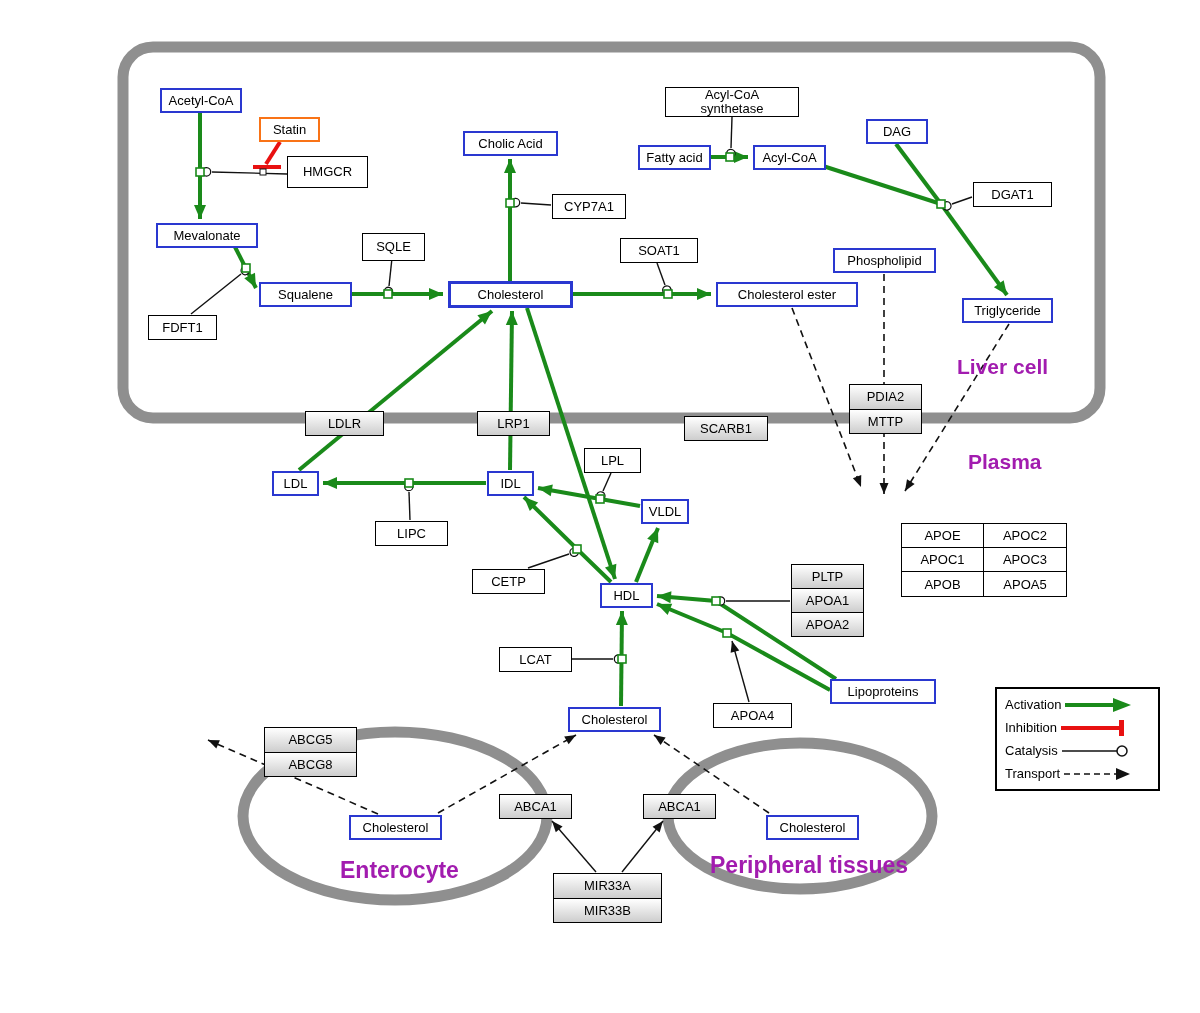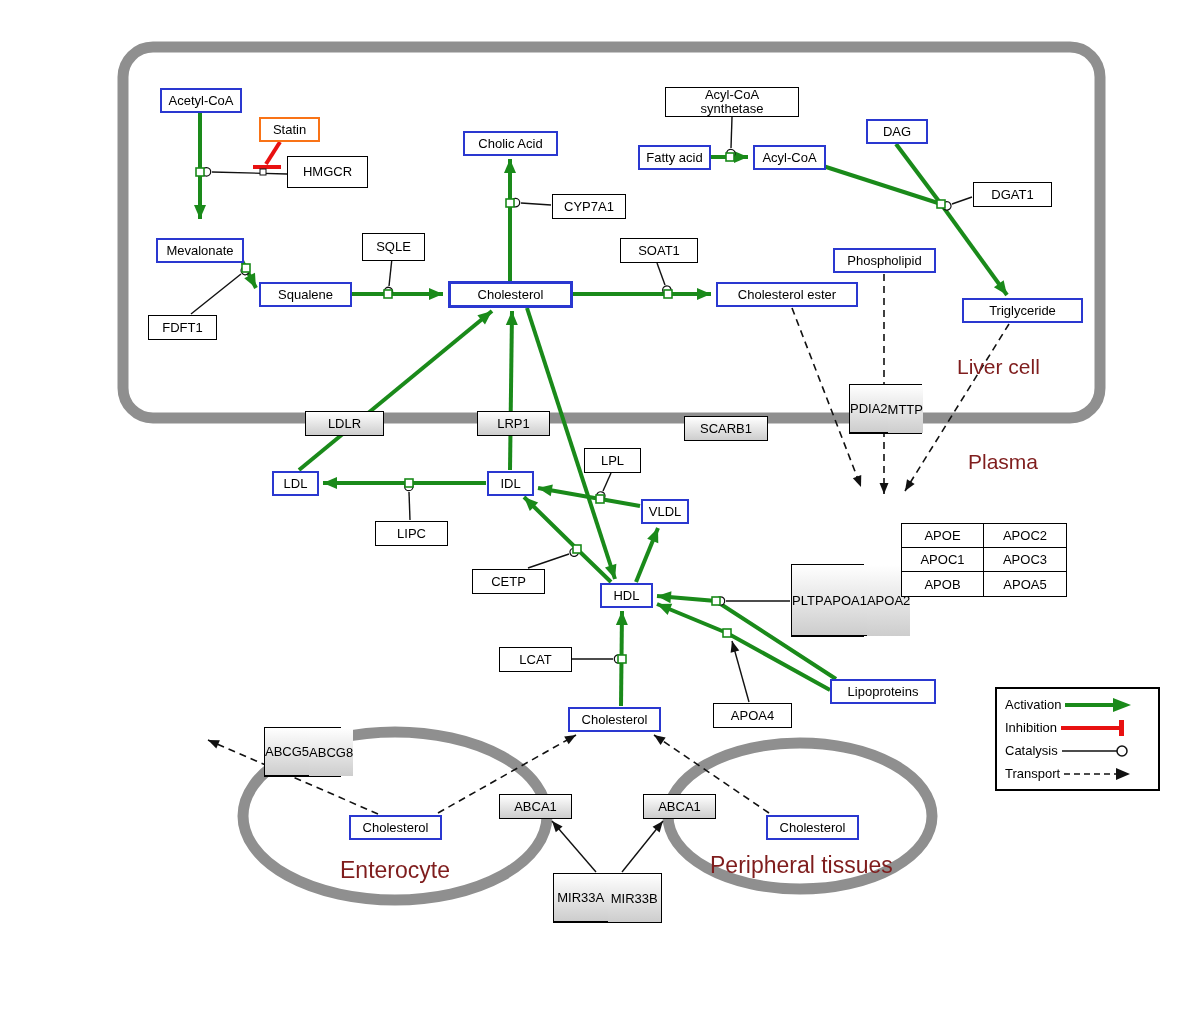--- a/index.html
+++ b/index.html
@@ -6,29 +6,29 @@
   html,body{background:#fff}
   body{width:1200px;height:1013px;position:relative;font-family:"Liberation Sans",sans-serif;overflow:hidden}
   svg.layer{position:absolute;left:0;top:0;z-index:1}
   .node{position:absolute;z-index:2;display:flex;align-items:center;justify-content:center;
         text-align:center;font-size:13px;line-height:14px;color:#000;background:#fff;
         border:1px solid #000;padding:0 2px}
   .metab{border:2px solid #2a38d0}
   .metab.thick{border-width:3px}
   .redbox{border:2px solid #f97316}
   .grad{background:linear-gradient(#ffffff,#cdcdcd)}
-  .stack{position:absolute;z-index:2;display:flex;flex-direction:row;border:1px solid #000;background:#fff}
+  .stack{position:absolute;z-index:2;display:flex;flex-direction:column;border:1px solid #000;background:#fff}
   .stack .cell{flex:1;display:flex;align-items:center;justify-content:center;font-size:13px;border-bottom:1px solid #000}
   .stack .cell:last-child{border-bottom:none}
   .stack.grad .cell{background:linear-gradient(#ffffff,#cdcdcd)}
   .apo{position:absolute;z-index:2;display:grid;grid-template-columns:82px 82px;grid-auto-rows:24px;border:1px solid #000;background:#fff}
   .apo .cell{display:flex;align-items:center;justify-content:center;font-size:13px;border-right:1px solid #000;border-bottom:1px solid #000}
   .apo .cell:nth-child(2n){border-right:none}
   .apo .cell:nth-last-child(-n+2){border-bottom:none}
-  .comp-label{position:absolute;z-index:3;color:#7f1d1d;font-weight:normal;font-size:21px;white-space:nowrap}
+  .comp-label{position:absolute;z-index:3;color:#a21caf;font-weight:bold;font-size:21px;white-space:nowrap}
   .comp-label.small{font-size:23px}
   #legend{position:absolute;left:995px;top:687px;width:165px;height:104px;z-index:2;
           border:2px solid #000;background:#fff;padding:4px 8px;display:flex;flex-direction:column;justify-content:space-around}
   .lrow{display:flex;align-items:center;justify-content:flex-start;height:23px;font-size:13px}
   .lrow .sym{flex:0 0 74px;display:flex;align-items:center}
 </style>
 </head>
 <body>
 
 <svg class="layer" width="1200" height="1013" viewBox="0 0 1200 1013">
@@ -119,39 +119,39 @@
     <rect x="618" y="655" width="8" height="8"></rect>
     <rect x="712" y="597" width="8" height="8"></rect>
     <rect x="723" y="629" width="8" height="8"></rect>
   </g>
   <rect x="260" y="169" width="6" height="6" fill="#fff" stroke="#111" stroke-width="1"></rect>
 </svg>
 
 <div class="node metab" style="left:160px;top:88px;width:82px;height:25px">Acetyl-CoA</div>
 <div class="node redbox" style="left:259px;top:117px;width:61px;height:25px">Statin</div>
 <div class="node" style="left:287px;top:156px;width:81px;height:32px">HMGCR</div>
-<div class="node metab" style="left:156px;top:238px;width:88px;height:25px">Mevalonate</div>
+<div class="node metab" style="left:156px;top:223px;width:102px;height:25px">Mevalonate</div>
 <div class="node" style="left:148px;top:315px;width:69px;height:25px">FDFT1</div>
 <div class="node metab" style="left:259px;top:282px;width:93px;height:25px">Squalene</div>
 <div class="node" style="left:362px;top:233px;width:63px;height:28px">SQLE</div>
 <div class="node metab" style="left:463px;top:131px;width:95px;height:25px">Cholic Acid</div>
 <div class="node" style="left:552px;top:194px;width:74px;height:25px">CYP7A1</div>
 <div class="node metab thick" style="left:448px;top:281px;width:125px;height:27px">Cholesterol</div>
 <div class="node" style="left:620px;top:238px;width:78px;height:25px">SOAT1</div>
 <div class="node metab" style="left:716px;top:282px;width:142px;height:25px">Cholesterol ester</div>
 <div class="node" style="left:665px;top:87px;width:134px;height:30px;flex-direction:column">
   <span>Acyl-CoA</span>
   <span>synthetase</span>
 </div>
 <div class="node metab" style="left:638px;top:145px;width:73px;height:25px">Fatty acid</div>
 <div class="node metab" style="left:753px;top:145px;width:73px;height:25px">Acyl-CoA</div>
 <div class="node metab" style="left:866px;top:119px;width:62px;height:25px">DAG</div>
 <div class="node" style="left:973px;top:182px;width:79px;height:25px">DGAT1</div>
 <div class="node metab" style="left:833px;top:248px;width:103px;height:25px">Phospholipid</div>
-<div class="node metab" style="left:962px;top:298px;width:121px;height:25px">Triglyceride</div>
+<div class="node metab" style="left:962px;top:298px;width:91px;height:25px">Triglyceride</div>
 
 <div class="node grad" style="left:305px;top:411px;width:79px;height:25px">LDLR</div>
 <div class="node grad" style="left:477px;top:411px;width:73px;height:25px">LRP1</div>
 <div class="node grad" style="left:684px;top:416px;width:84px;height:25px">SCARB1</div>
 <div class="stack grad" style="left:849px;top:384px;width:73px;height:50px">
   <div class="cell">PDIA2</div>
   <div class="cell">MTTP</div>
 </div>
 
 <div class="node metab" style="left:272px;top:471px;width:47px;height:25px">LDL</div>
@@ -172,21 +172,21 @@
 <div class="apo" style="left:901px;top:523px">
   <div class="cell">APOE</div>
   <div class="cell">APOC2</div>
   <div class="cell">APOC1</div>
   <div class="cell">APOC3</div>
   <div class="cell">APOB</div>
   <div class="cell">APOA5</div>
 </div>
 <div class="node metab" style="left:568px;top:707px;width:93px;height:25px">Cholesterol</div>
 
-<div class="stack grad" style="left:264px;top:727px;width:77px;height:50px">
+<div class="stack grad" style="left:264px;top:727px;width:93px;height:50px">
   <div class="cell">ABCG5</div>
   <div class="cell">ABCG8</div>
 </div>
 <div class="node metab" style="left:349px;top:815px;width:93px;height:25px">Cholesterol</div>
 <div class="node grad" style="left:499px;top:794px;width:73px;height:25px">ABCA1</div>
 <div class="node grad" style="left:643px;top:794px;width:73px;height:25px">ABCA1</div>
 <div class="node metab" style="left:766px;top:815px;width:93px;height:25px">Cholesterol</div>
 <div class="stack grad" style="left:553px;top:873px;width:109px;height:50px">
   <div class="cell">MIR33A</div>
   <div class="cell">MIR33B</div>

